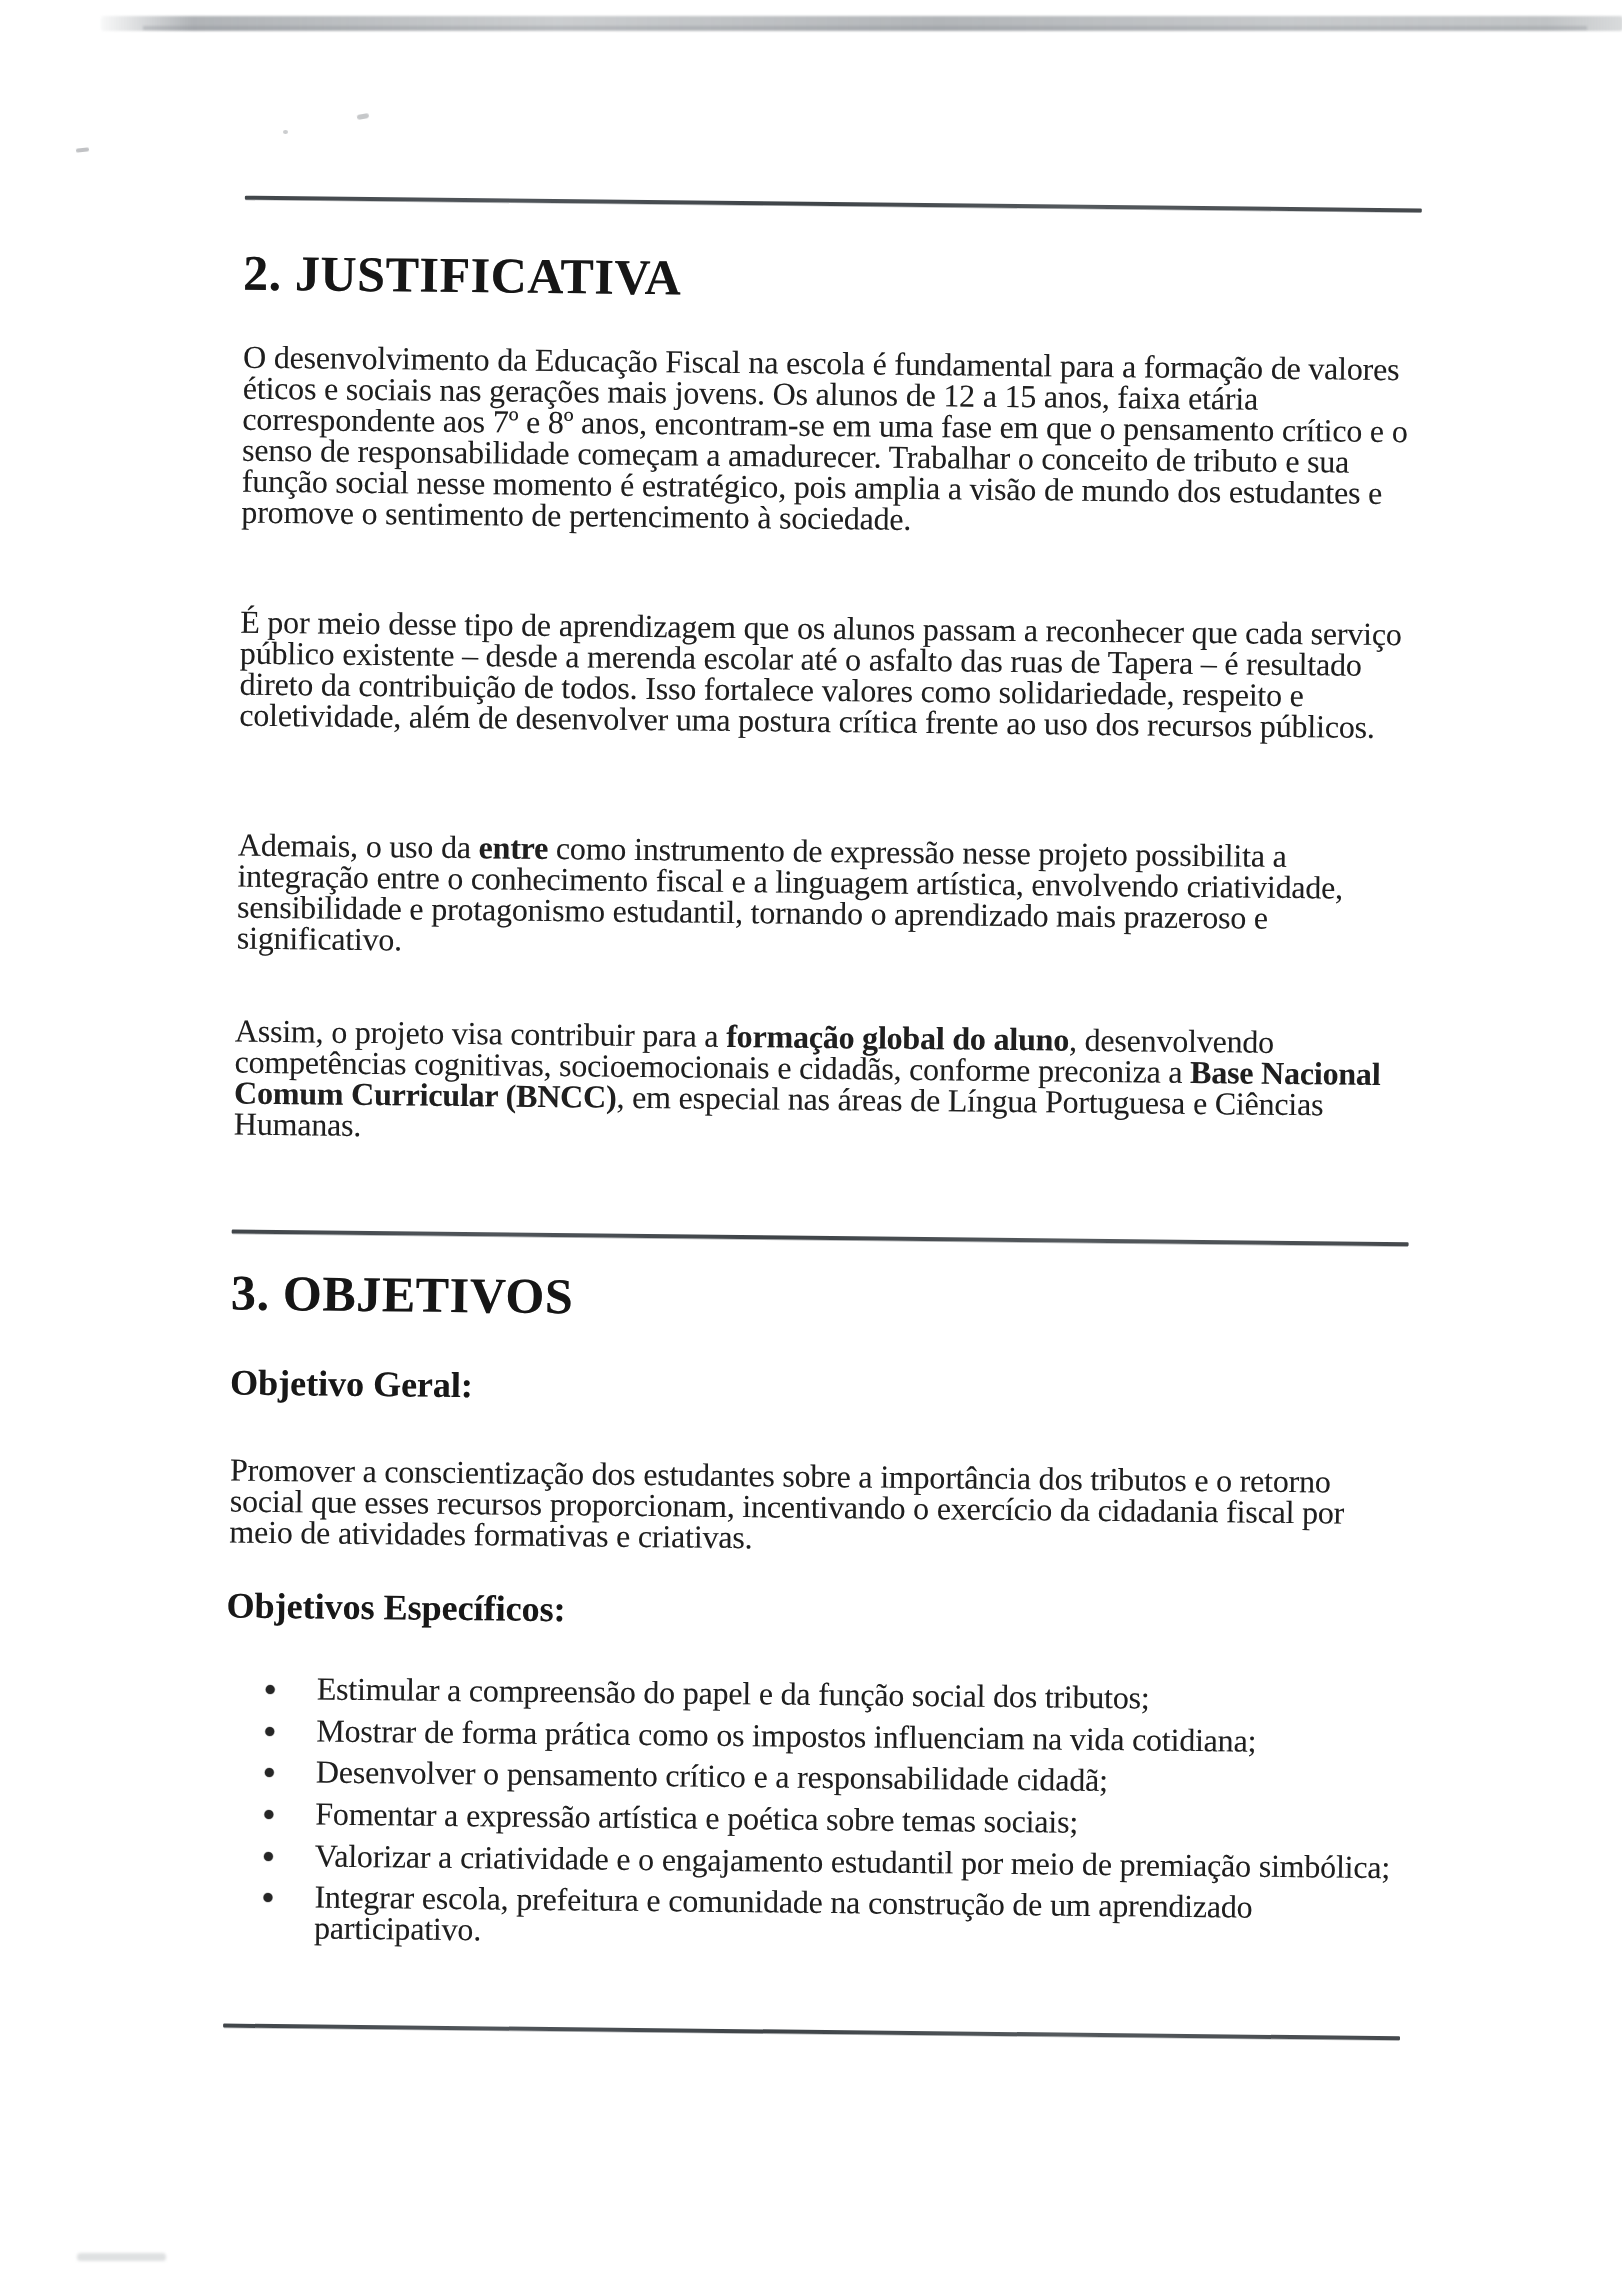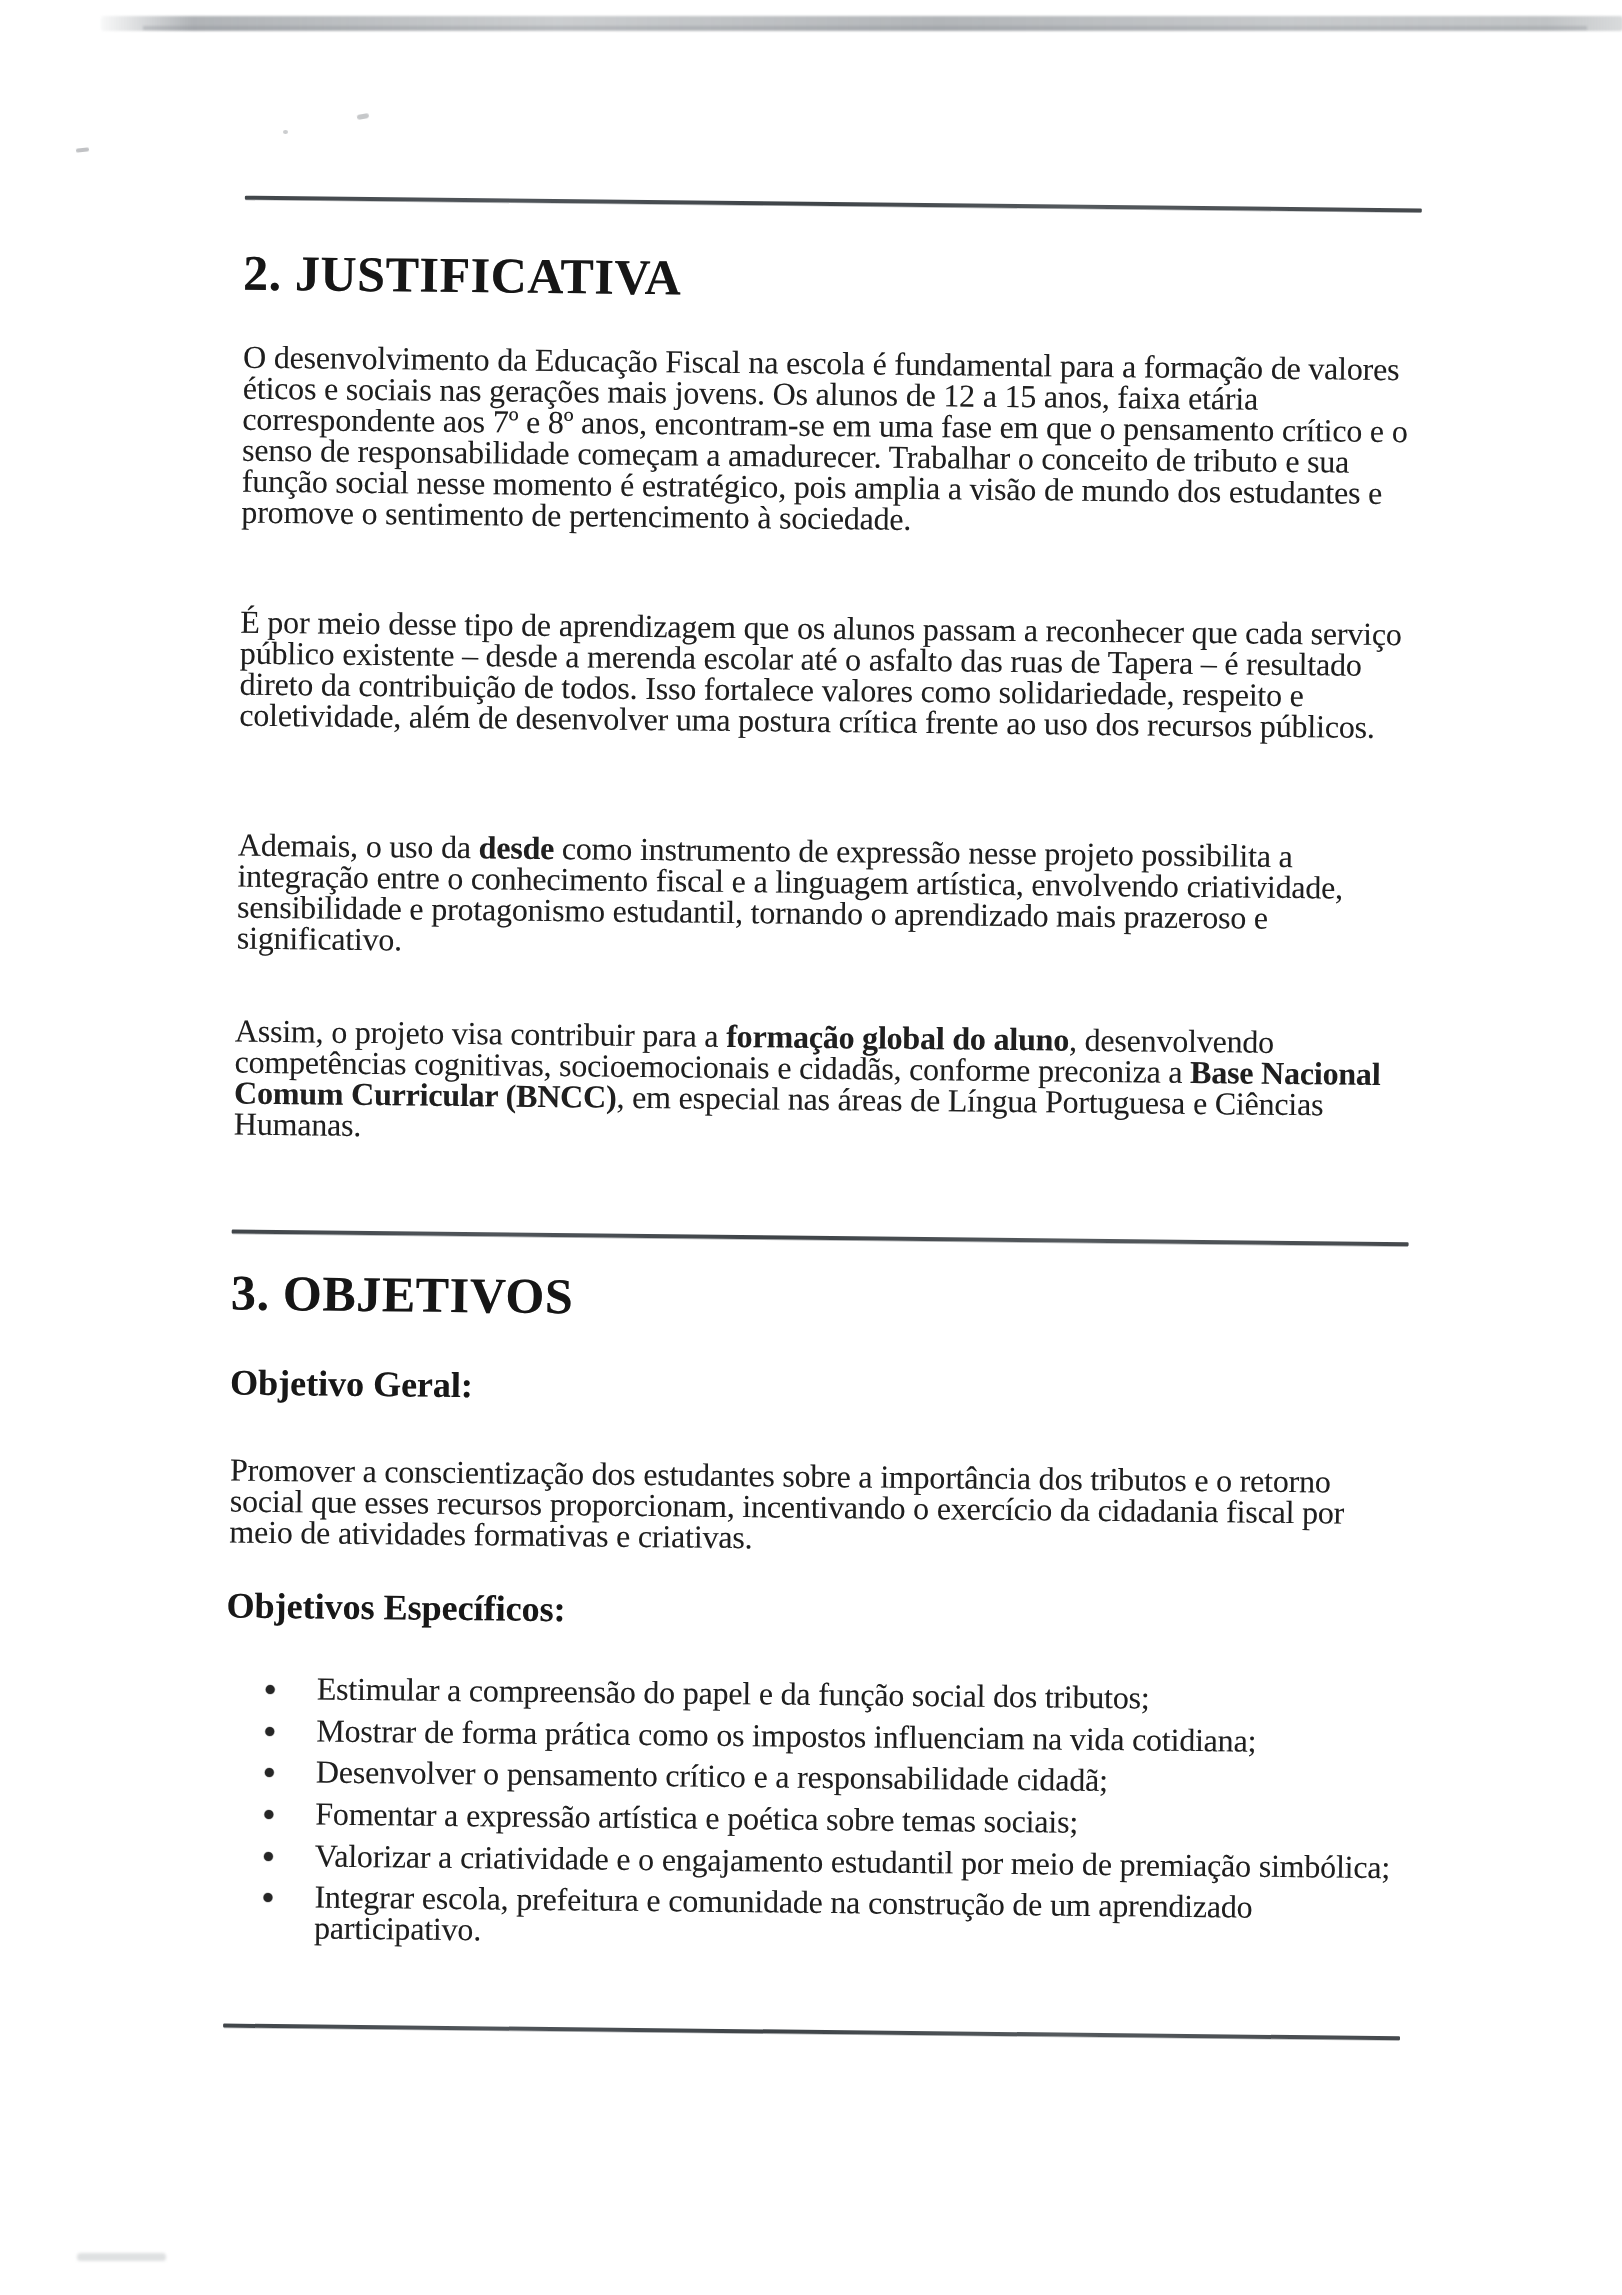--- a/index.html
+++ b/index.html
@@ -118,21 +118,21 @@
 <div class="scan">
 
   <div id="rule-top" class="rule"></div>
 
   <div id="title-2" class="h-title">2. JUSTIFICATIVA</div>
 
   <div id="p1" class="para"><span>O desenvolvimento da Educação Fiscal na escola é fundamental para a formação de valores éticos e sociais nas gerações mais jovens. Os alunos de 12 a 15 anos, faixa etária correspondente aos 7º e 8º anos, encontram-se em uma fase em que o pensamento crítico e o senso de responsabilidade começam a amadurecer. Trabalhar o conceito de tributo e sua função social nesse momento é estratégico, pois amplia a visão de mundo dos estudantes e promove o sentimento de pertencimento à sociedade.</span></div>
 
   <div id="p2" class="para"><span>É por meio desse tipo de aprendizagem que os alunos passam a reconhecer que cada serviço público existente – desde a merenda escolar até o asfalto das ruas de Tapera – é resultado direto da contribuição de todos. Isso fortalece valores como solidariedade, respeito e coletividade, além de desenvolver uma postura crítica frente ao uso dos recursos públicos.</span></div>
 
-  <div id="p3" class="para"><span>Ademais, o uso da </span><span class="b">desde</span><span> como instrumento de expressão nesse projeto possibilita a integração entre o conhecimento fiscal e a linguagem artística, envolvendo criatividade, sensibilidade e protagonismo estudantil, tornando o aprendizado mais prazeroso e significativo.</span></div>
+  <div id="p3" class="para"><span>Ademais, o uso da </span><span class="b">entre</span><span> como instrumento de expressão nesse projeto possibilita a integração entre o conhecimento fiscal e a linguagem artística, envolvendo criatividade, sensibilidade e protagonismo estudantil, tornando o aprendizado mais prazeroso e significativo.</span></div>
 
   <div id="p4" class="para"><span>Assim, o projeto visa contribuir para a </span><span class="b">formação global do aluno</span><span>, desenvolvendo competências cognitivas, socioemocionais e cidadãs, conforme preconiza a </span><span class="b">Base Nacional Comum Curricular (BNCC)</span><span>, em especial nas áreas de Língua Portuguesa e Ciências Humanas.</span></div>
 
   <div id="rule-mid" class="rule"></div>
 
   <div id="title-3" class="h-title">3. OBJETIVOS</div>
 
   <div id="sub-geral" class="subhead">Objetivo Geral:</div>
 
   <div id="p-geral" class="para">Promover a conscientização dos estudantes sobre a importância dos tributos e o retorno social que esses recursos proporcionam, incentivando o exercício da cidadania fiscal por meio de atividades formativas e criativas.</div>

